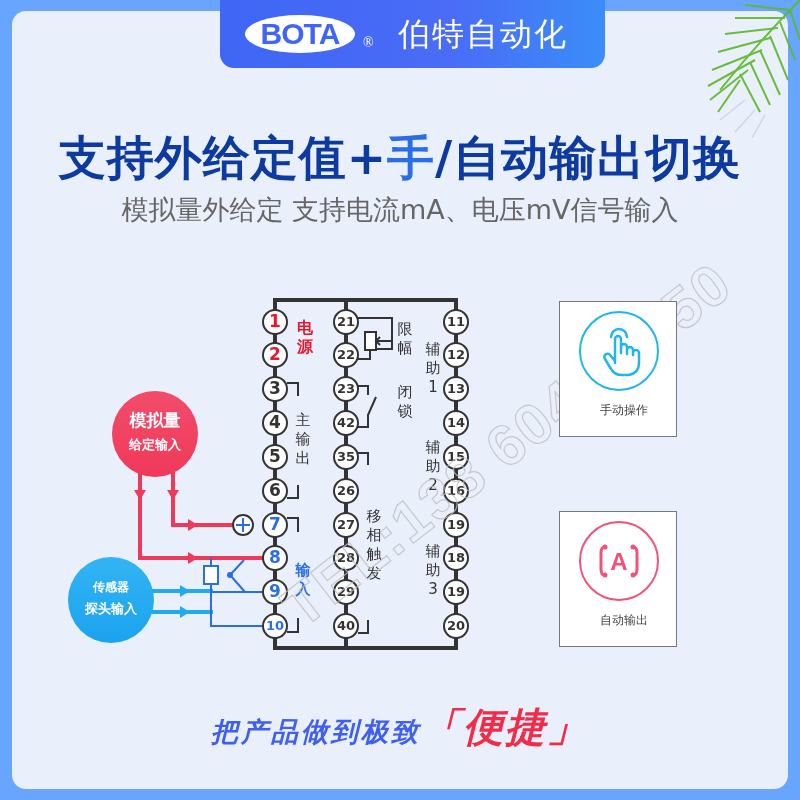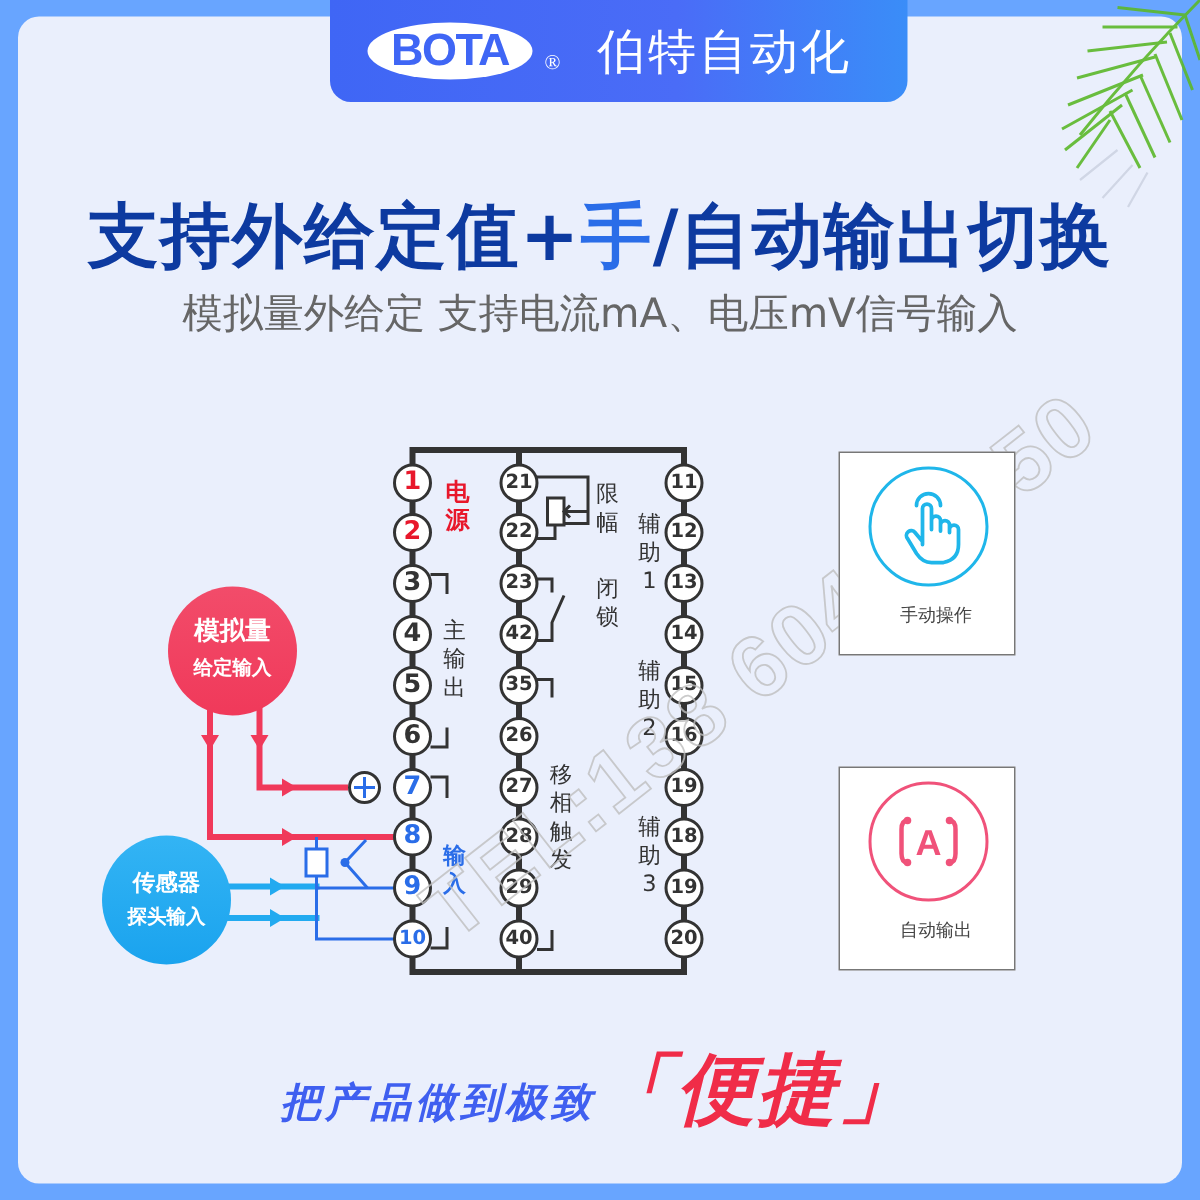--- a/index.html
+++ b/index.html
@@ -18,21 +18,21 @@
   .lbl.red { color:#e8172b; font-weight:bold; font-size:16px; }
   .lbl.blue { color:#2a6de8; font-weight:bold; }
   .bubble { position:absolute; border-radius:50%; color:#fff; text-align:center; font-weight:bold; }
   .bubble .l1 { display:block; }
   .bubble .l2 { display:block; font-size:13px; }
   .card { position:absolute; width:118px; height:136px; background:#fff; border:1px solid #777; box-sizing:border-box; }
   .card .ring { position:absolute; left:19px; top:9px; width:80px; height:80px; border-radius:50%; box-sizing:border-box; border:2px solid; }
   .card .label { position:absolute; left:0; width:128px; top:100px; text-align:center; font-size:12px; color:#444; }
   .slogan { position:absolute; left:0; width:800px; top:705px; text-align:center; line-height:44px; }
   .slogan .s1 { font-size:27px; font-weight:bold; font-style:italic; color:#3f5ff0; letter-spacing:3px; }
-  .slogan .s2 { font-size:52px; font-weight:bold; font-style:italic; color:#f02c48; letter-spacing:2px; }
+  .slogan .s2 { font-size:40px; font-weight:bold; font-style:italic; color:#f02c48; letter-spacing:2px; }
   .watermark { position:absolute; left:290px; top:580px; font-family:"Liberation Sans", sans-serif; font-size:58px; font-weight:bold; color:transparent; -webkit-text-stroke:1.2px rgba(190,190,190,0.8); transform:rotate(-38deg); transform-origin:left center; white-space:nowrap; letter-spacing:2px; }
 </style>
 </head>
 <body>
 
 <div class="panel"></div>
 
 <svg class="diagram" width="800" height="800">
   <g stroke="#5cb82a" stroke-width="2" fill="none" opacity="0.9">
     <path d="M800 0 Q760 40 720 90"></path>
@@ -173,21 +173,21 @@
 <div class="lbl" style="left:365px;top:507px;">移相触发</div>
 <div class="lbl" style="left:424px;top:340px;">辅助1</div>
 <div class="lbl" style="left:424px;top:438px;">辅助2</div>
 <div class="lbl" style="left:424px;top:542px;">辅助3</div>
 
 <div class="bubble" style="left:112px;top:391px;width:86px;height:86px;background:linear-gradient(180deg,#f24c6a,#f0395a);padding-top:18px;box-sizing:border-box;">
   <span class="l1" style="font-size:17px;">模拟量</span>
   <span class="l2" style="margin-top:4px;">给定输入</span>
 </div>
 <div class="bubble" style="left:68px;top:557px;width:86px;height:86px;background:linear-gradient(180deg,#33b4f4,#1aa3ee);padding-top:22px;box-sizing:border-box;">
-  <span class="l1" style="font-size:15px;">传感器</span>
+  <span class="l1" style="font-size:12px;">传感器</span>
   <span class="l2" style="margin-top:4px;">探头输入</span>
 </div>
 
 <div class="watermark">TEL:138 6042 3750</div>
 
 <div class="card" style="left:559px;top:301px;">
   <div class="ring" style="border-color:#1fb6ea;">
     <svg width="76" height="76" viewBox="0 0 76 76">
       <g fill="none" stroke="#1fb6ea" stroke-width="2.5" stroke-linecap="round" stroke-linejoin="round">
         <path d="M30 24 a8 8 0 0 1 16 0"></path>

